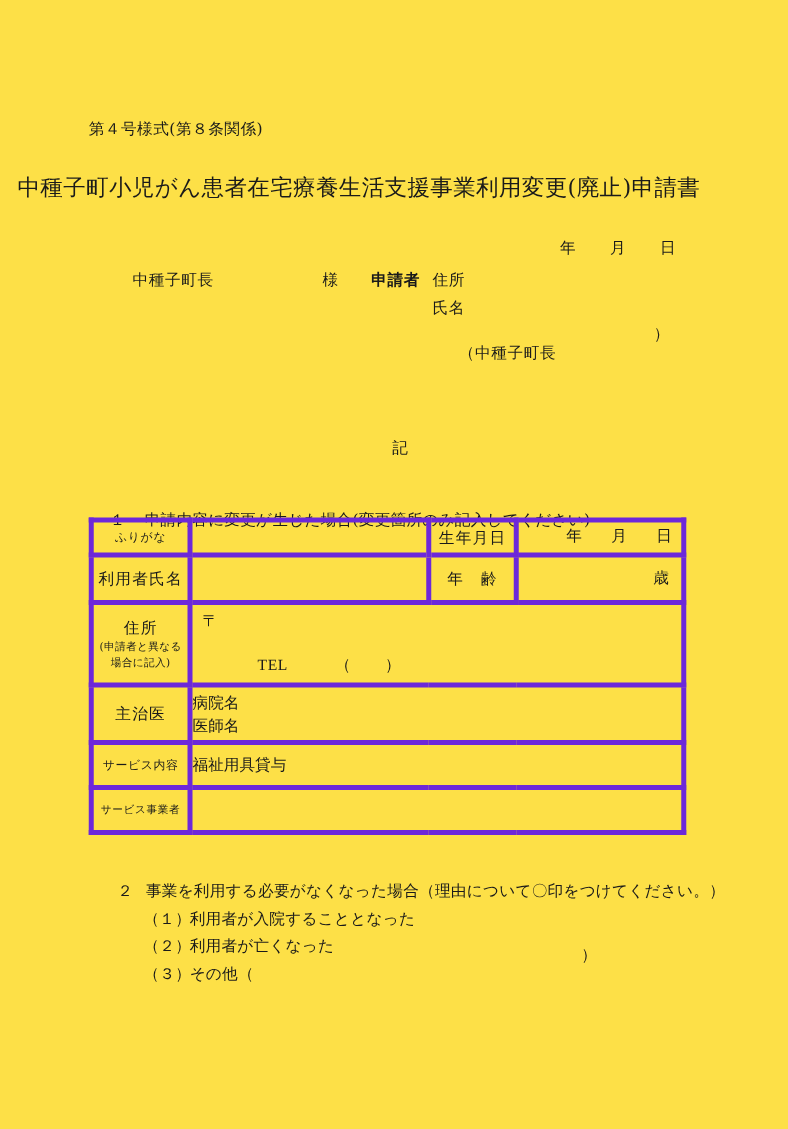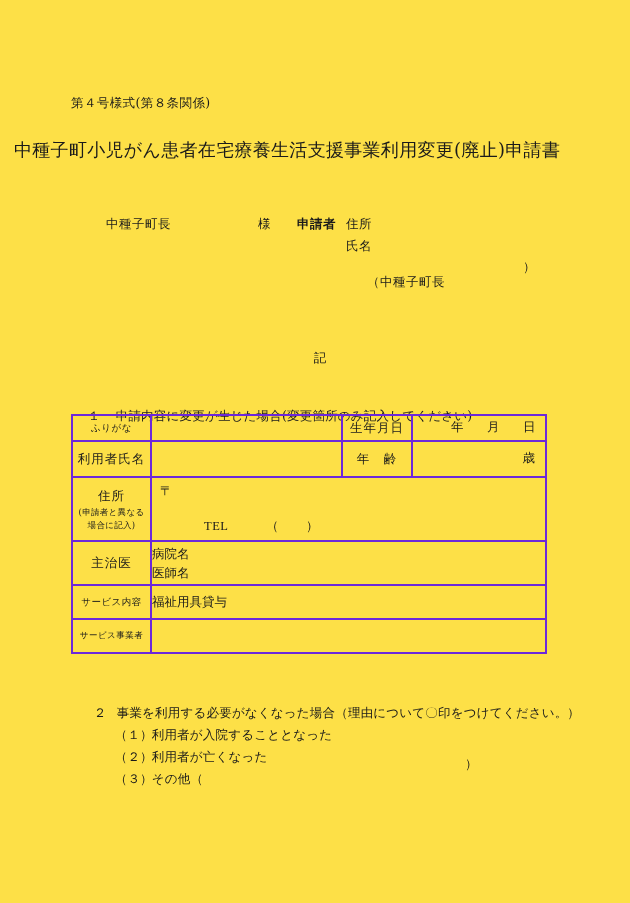--- a/index.html
+++ b/index.html
@@ -117,21 +117,21 @@
   .form-table {
     position: absolute;
     left: 71px;
     top: 414px;
     width: 474px;
     border-collapse: collapse;
     table-layout: fixed;
     font-size: 12.5px;
   }
   .form-table td {
-    border: 2px solid #6d28d9;
+    border: 4px solid #6d28d9;
     padding: 0;
     vertical-align: middle;
   }
   .c-label {
     text-align: center;
     letter-spacing: 1px;
   }
   .c-label-small {
     text-align: center;
     font-size: 9.5px;
@@ -219,20 +219,23 @@
 </style>
 </head>
 <body>
 
 <div class="page">
 
   <div class="abs jp form-no">第４号様式(第８条関係)</div>
 
   <div class="abs jp doc-title">中種子町小児がん患者在宅療養生活支援事業利用変更(廃止)申請書</div>
 
+  <div class="abs jp date-line">
+    <span class="date-y">年</span><span class="date-m">月</span><span>日</span>
+  </div>
 
   <div class="abs jp addressee">
     <span class="mayor">中種子町長</span><span>様</span>
   </div>
 
   <div class="abs jp applicant-label">申請者</div>
   <div class="abs jp applicant-addr">住所</div>
   <div class="abs jp applicant-name">氏名</div>
   <div class="abs jp applicant-tel">
     <span class="open">（中種子町長</span><span class="close">）</span>

